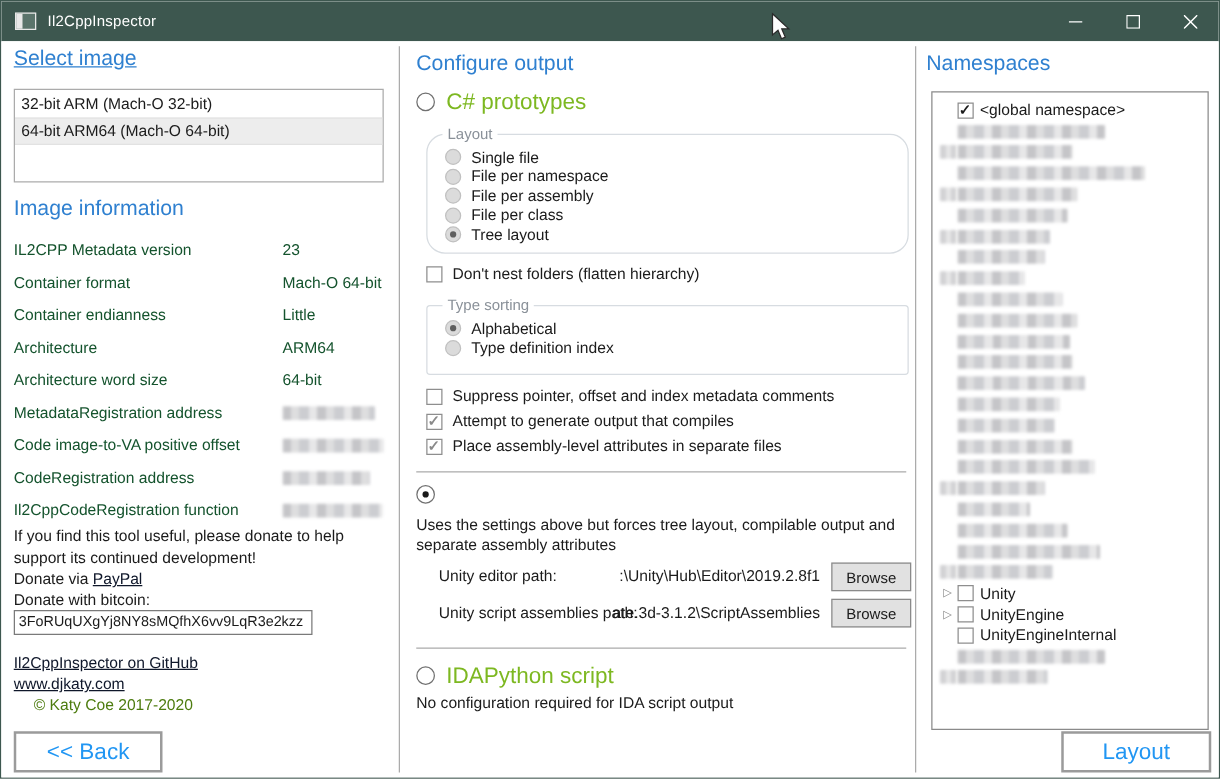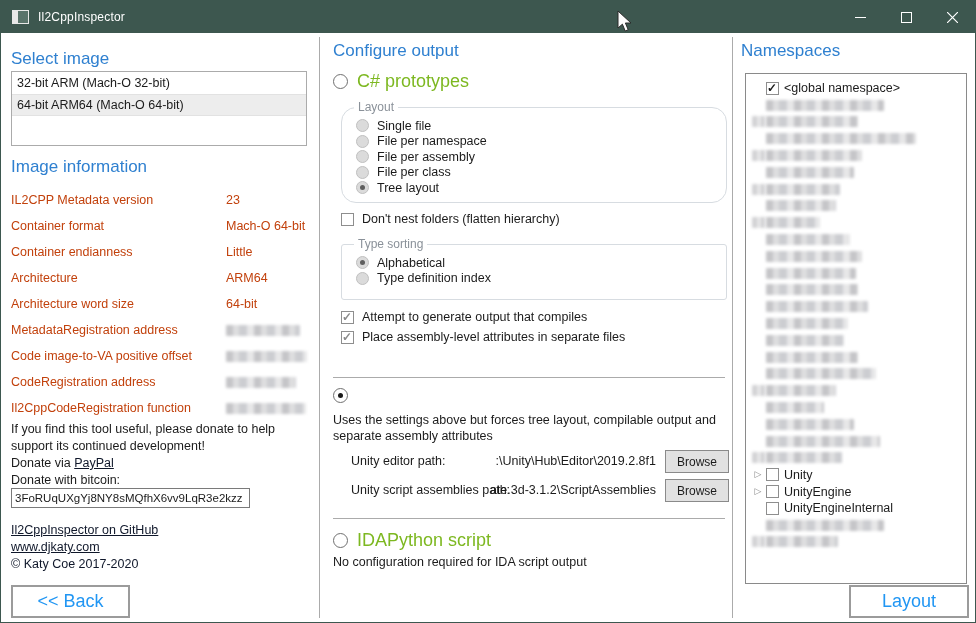--- a/index.html
+++ b/index.html
@@ -15,40 +15,40 @@
   
   .content{position:absolute;top:32px;left:0;right:0;bottom:0;background:#fff;}
   .vsep{position:absolute;top:4px;bottom:4px;width:1px;background:#ABABAB;}
   .sep1{left:318px;} .sep2{left:731px;}
   .col{position:absolute;top:0;bottom:0;}
   .col-left{left:10px;width:296px;}
   .col-mid{left:332px;width:398px;}
   .col-right{left:740px;width:228px;}
   .h1{font-size:17px;color:#2F80D0;}
   
-  .sel-title{position:absolute;top:16px;left:0;}
+  .sel-title{position:absolute;top:4px;left:0;text-decoration:underline;}
   .sel-listbox{position:absolute;top:38px;left:0;width:294px;height:73px;border:1px solid #ABABAB;background:#fff;overflow:hidden;}
   .sel-item{height:22px;line-height:22px;font-size:12.5px;color:#1B1B1B;padding-left:5px;}
   .sel-item.selected{background:#EDEDED;border-top:1px solid #E2E2E2;border-bottom:1px solid #E2E2E2;height:20px;line-height:20px;}
   .info-title{position:absolute;top:124px;left:0;}
   .info-rows{position:absolute;top:154px;left:0;width:296px;}
-  .info-row{height:26px;display:flex;align-items:center;font-size:12.5px;color:#c2410c;}
+  .info-row{height:26px;display:flex;align-items:center;font-size:12.5px;color:#14532d;}
   .info-row .lbl{width:215px;flex:none;}
   .info-row .val{flex:1;}
   .blurbar{height:11px;border-radius:1px;filter:blur(1.4px);
     background:repeating-linear-gradient(90deg,#c5c5c8 0 7px,#dededf 7px 13px,#cccdd1 13px 21px,#e7e7e8 21px 28px);}
   .mini-blur{width:13px;height:11px;flex:none;margin-right:4px;border-radius:1px;filter:blur(1.4px);
     background:repeating-linear-gradient(90deg,#d2d2d4 0 5px,#e6e6e7 5px 9px);}
   .donate{position:absolute;top:388px;left:0;width:296px;font-size:12.5px;line-height:17px;color:#1B1B1B;}
   .link{color:#0f172a;text-decoration:underline;cursor:pointer;}
   .btc{position:absolute;top:455px;left:0;width:231px;height:16px;border:1px solid #7A7A7A;font-size:11.5px;
     font-family:"Liberation Sans",sans-serif;color:#1B1B1B;padding:1px 3px;background:#fff;}
   .github{position:absolute;top:490px;left:0;font-size:12.5px;}
   .site{position:absolute;top:507px;left:0;font-size:12.5px;}
-  .copyright{position:absolute;top:524px;left:0;font-size:12.5px;color:#0f172a;}
+  .copyright{position:absolute;top:524px;left:16px;font-size:12.5px;color:#4d7c0f;}
   .bigbtn{position:absolute;height:29px;border:2px solid #9B9B9B;background:#fff;color:#2196F3;font-size:18px;
     display:flex;align-items:center;justify-content:center;cursor:pointer;}
   .back{top:552px;left:0;width:115px;}
   
   .cfg-title{position:absolute;top:8px;left:0;}
   .radio-row{position:absolute;display:flex;align-items:center;justify-content:center;}
   .radio{width:13px;height:13px;border-radius:50%;border:1px solid #707070;background:#fff;position:relative;flex:none;box-sizing:border-box;}
   .radio.r16{width:15px;height:15px;}
   .radio.disabled{background:#DBDBDB;border-color:#C0C0C0;}
   .radio.selected::after{content:"";position:absolute;left:50%;top:50%;width:5px;height:5px;margin:-2.5px 0 0 -2.5px;border-radius:50%;background:#1A1A1A;}
@@ -237,20 +237,24 @@
             </div>
             <div class="radio-opt">
               <span class="radio disabled" style="margin-right: 8px;"></span>
               <span>Type definition index</span>
             </div>
           </div>
       </div>
 
       <div class="cb-stack">
           <div class="cb-row">
+            <span class="cb"></span>
+            <span>Suppress pointer, offset and index metadata comments</span>
+          </div>
+          <div class="cb-row">
             <span class="cb checked"></span>
             <span>Attempt to generate output that compiles</span>
           </div>
           <div class="cb-row">
             <span class="cb checked"></span>
             <span>Place assembly-level attributes in separate files</span>
           </div>
         </div>
 
       <div class="hsep s1"></div>

